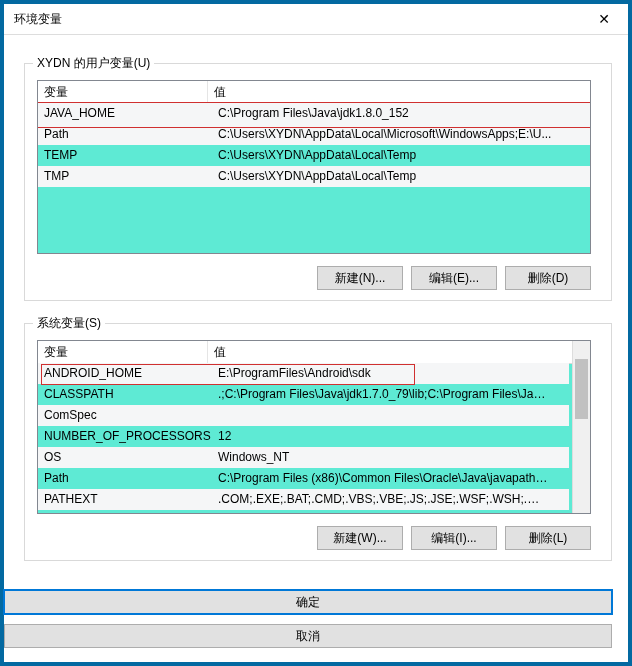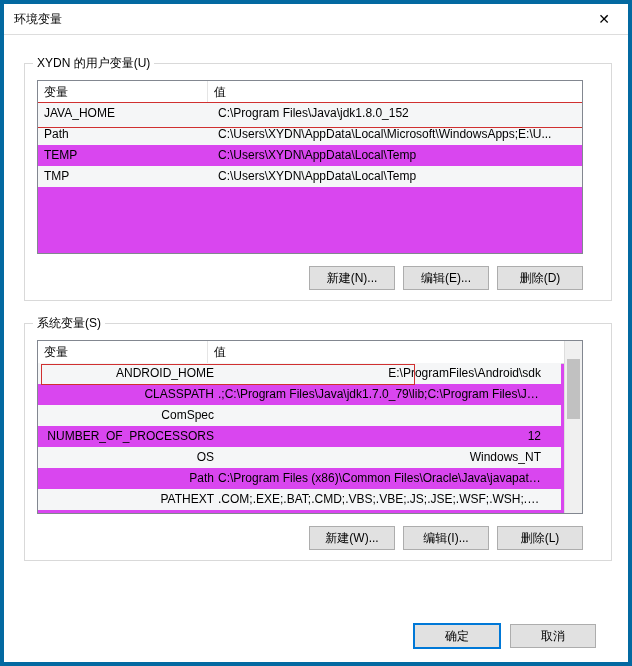--- a/index.html
+++ b/index.html
@@ -40,36 +40,36 @@
   .content {
     flex: 1;
     padding: 14px 16px 10px 20px;
     box-sizing: border-box;
     display: flex;
     flex-direction: column;
   }
   .groupbox {
     border: 1px solid #d9d9d9;
     margin-top: 14px;
-    padding: 16px 28px 10px 12px;
+    padding: 16px 20px 10px 12px;
     position: relative;
   }
   .groupbox .legend {
     position: absolute;
     top: -9px;
     left: 8px;
     background: #fff;
     padding: 0 4px;
   }
   .listarea {
     border: 1px solid #828790;
     height: 172px;
     overflow: hidden;
     position: relative;
-    background: #d946ef;
+    background: #5eead4;
   }
   .listarea .scrollbar {
     position: absolute;
     right: 0; top: 0; bottom: 0;
     width: 17px;
     background: #f0f0f0;
     border-left: 1px solid #ddd;
   }
   .listarea .scrollbar .thumb {
     position: absolute;
@@ -144,21 +144,22 @@
   }
   .btn.primary {
     border: 1px solid #0078d7;
     outline: 1px solid #0078d7;
     background: #e1e1e1;
   }
   .footer {
     display: flex;
     justify-content: flex-end;
     gap: 10px;
-    padding: 12px 32px 14px 0;
+    padding: 12px 16px 14px 0;
+    flex-direction: column;
   }
 </style>
 </head>
 <body>
 
 <div class="window">
 
   <div class="titlebar">
     <div class="title">环境变量</div>
     <div class="close">✕</div>
@@ -204,21 +205,21 @@
     </div>
 
     <div class="groupbox" style="margin-top:22px;">
       <div class="legend">系统变量(S)</div>
 
       <div class="listarea" style="height:172px;">
         <div class="header-row">
           <div class="h h1">变量</div>
           <div class="h h2">值</div>
         </div>
-        <div class="rows" style="top:22px; right:21px;text-align:right;">
+        <div class="rows" style="top:22px; right:21px;">
           <div class="row alt">
             <div class="c1">ANDROID_HOME</div>
             <div class="c2">E:\ProgramFiles\Android\sdk</div>
           </div>
           <div class="row">
             <div class="c1">CLASSPATH</div>
             <div class="c2">.;C:\Program Files\Java\jdk1.7.0_79\lib;C:\Program Files\Java\j...</div>
           </div>
           <div class="row alt">
             <div class="c1">ComSpec</div>

